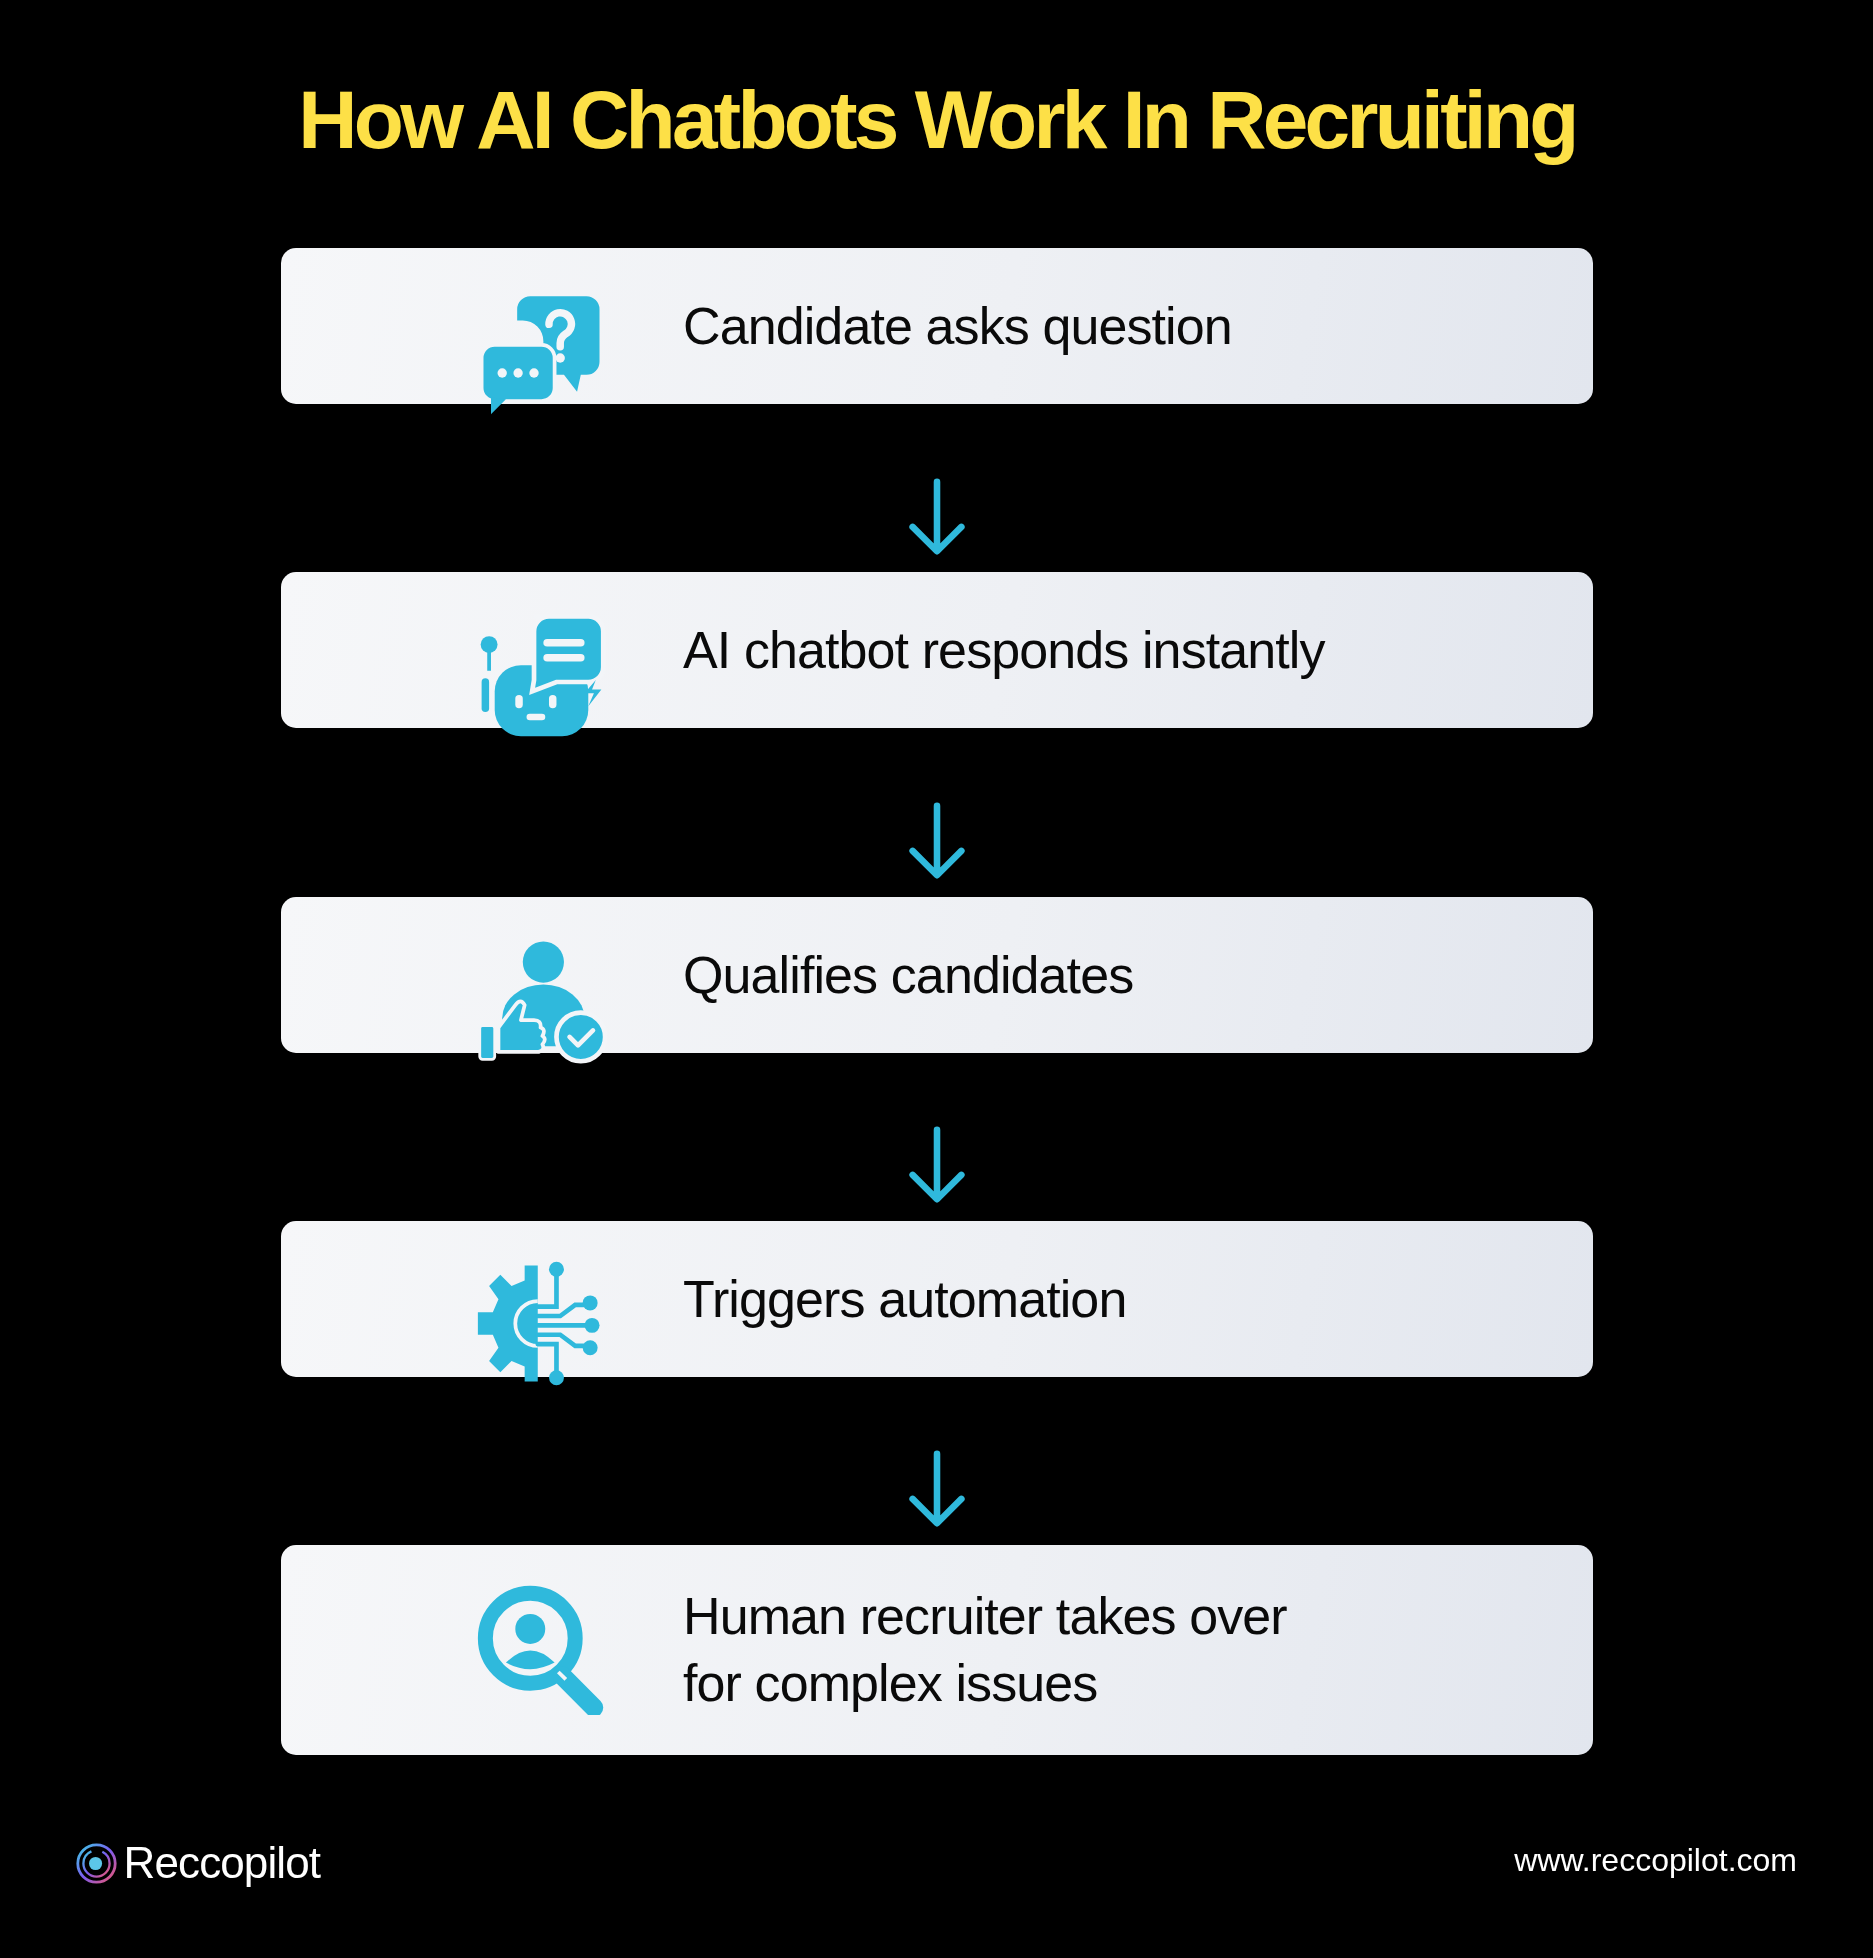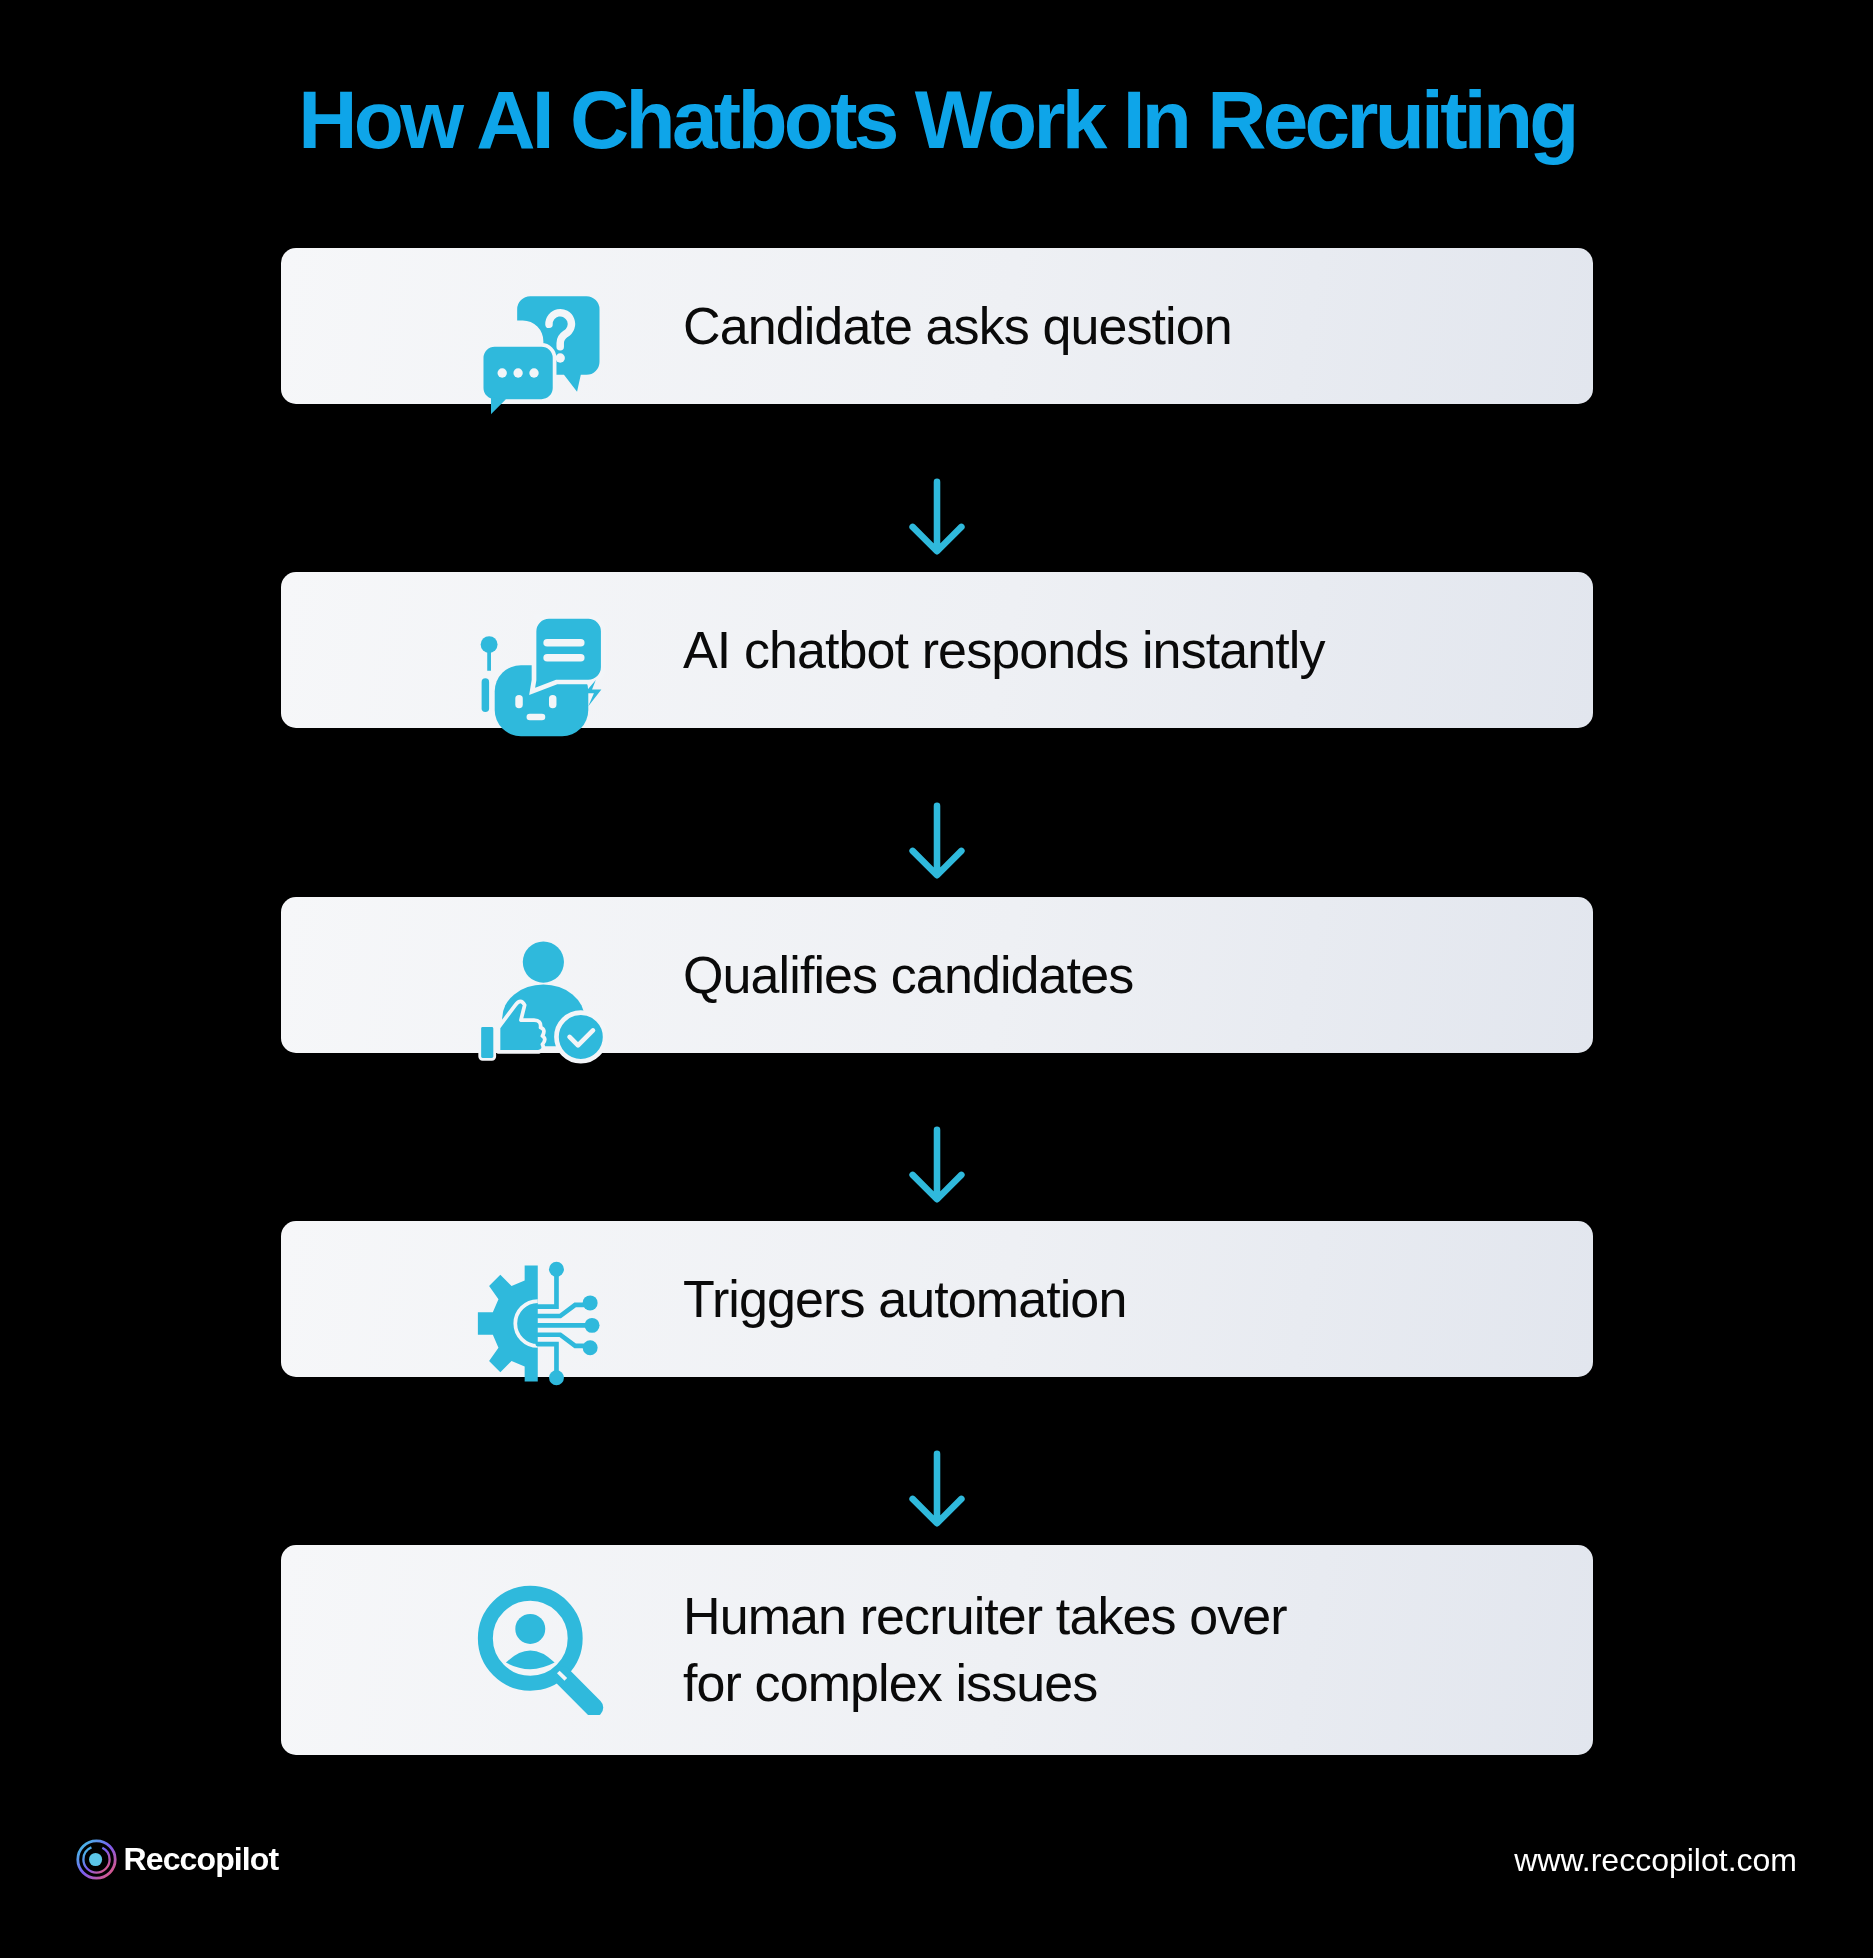--- a/index.html
+++ b/index.html
@@ -10,21 +10,21 @@
       overflow: hidden;
       font-family: "Liberation Sans", "DejaVu Sans", sans-serif;
     }
     .title {
       position: absolute;
       left: 0; top: 79px; width: 1874px;
       text-align: center;
       font-size: 82px;
       font-weight: 700;
       letter-spacing: -3.7px;
-      color: #0ea5e9;
+      color: #fde047;
       line-height: 1;
       margin: 0;
     }
     .card {
       position: absolute;
       left: 281px; width: 1312px; height: 156px;
       border-radius: 15px;
       background: linear-gradient(100deg, #f6f7f9 0%, #eef0f4 55%, #e2e6ee 100%);
       box-sizing: border-box;
     }
@@ -48,21 +48,21 @@
       left: 907px; width: 60px; height: 79px;
     }
     .arrow svg { width: 60px; height: 79px; display: block; }
     .footer-logo {
       position: absolute;
       left: 75px; top: 1838px;
       display: flex; align-items: center;
     }
     .footer-logo .logo-mark { width: 43px; height: 43px; margin-right: 5.6px; }
     .footer-logo .logo-text {
-      color: #ffffff; font-size: 32px; font-weight: 700; letter-spacing: -0.9px;
+      color: #ffffff; font-size: 44px; font-weight: 400; letter-spacing: -0.9px;
     }
     .footer-url {
       position: absolute;
       right: 77px; top: 1842px;
       color: #ffffff; font-size: 32px;
     }
   </style>
 </head>
 <body>
 

